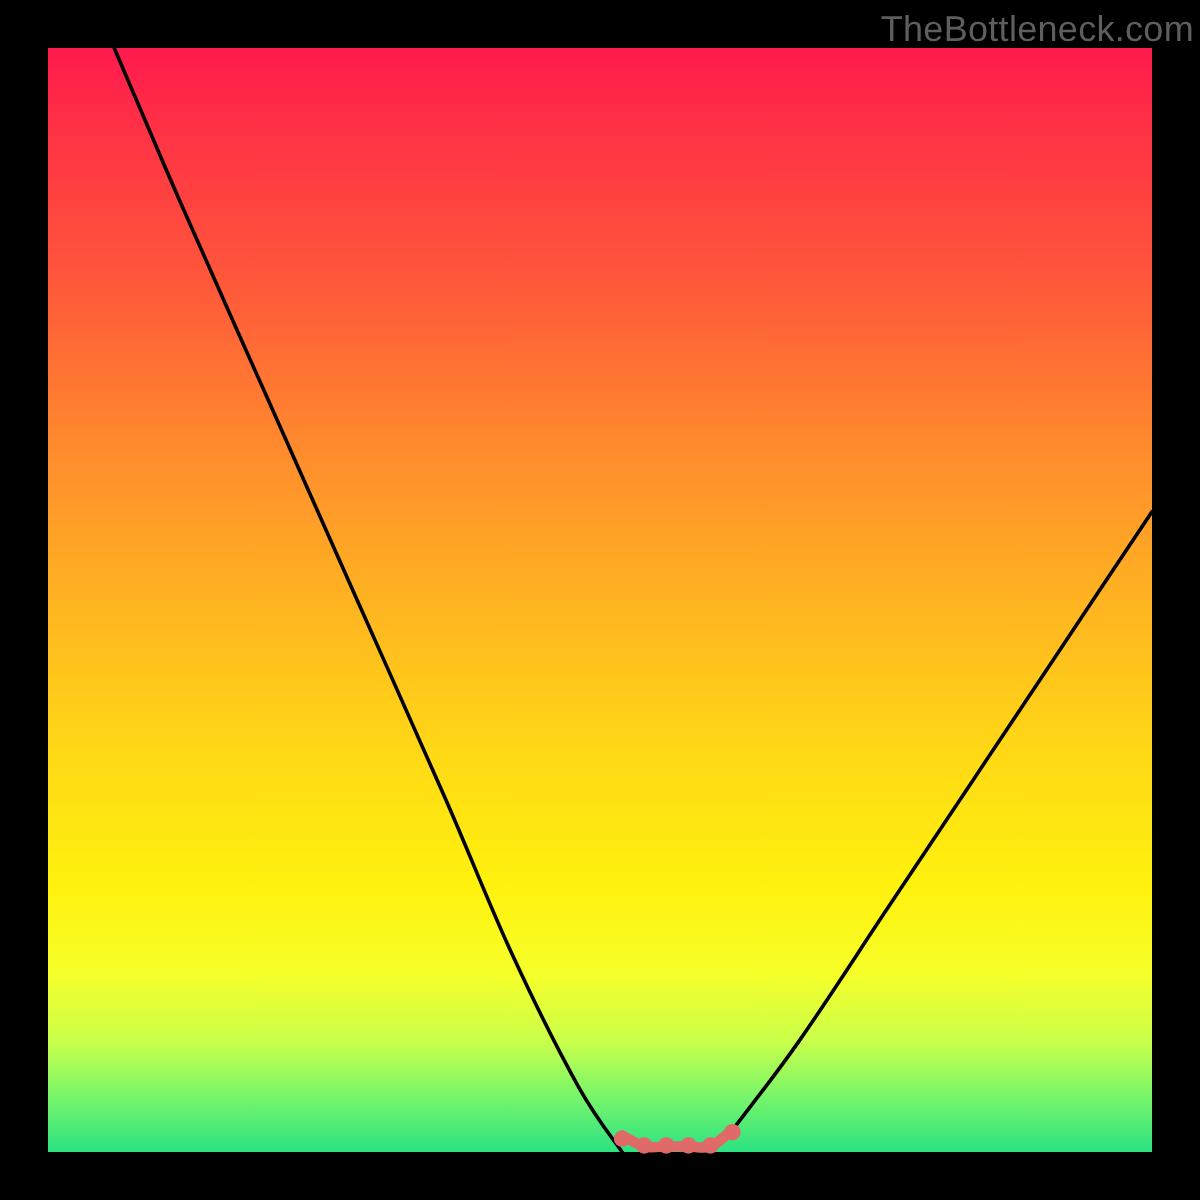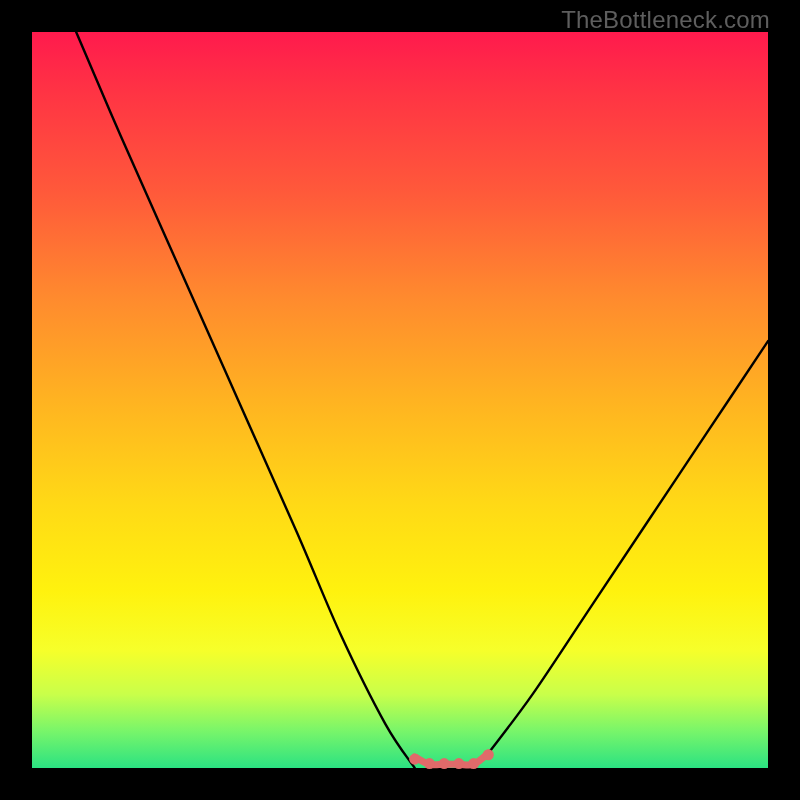--- a/index.html
+++ b/index.html
@@ -35,21 +35,21 @@
       #fff20e 76%,
       #f6ff2a 84%,
       #c9ff4a 90%,
       #78f56a 95%,
       #2be282 100%
     );
   }
   .watermark {
     position: absolute;
     top: 6px;
-    right: 30px;
+    right: 4px;
     color: #5e5e5e;
     font-size: 24px;
     font-weight: 500;
     letter-spacing: 0.2px;
     user-select: none;
   }
   svg.curve {
     position: absolute;
     left: 0;
     top: 0;

